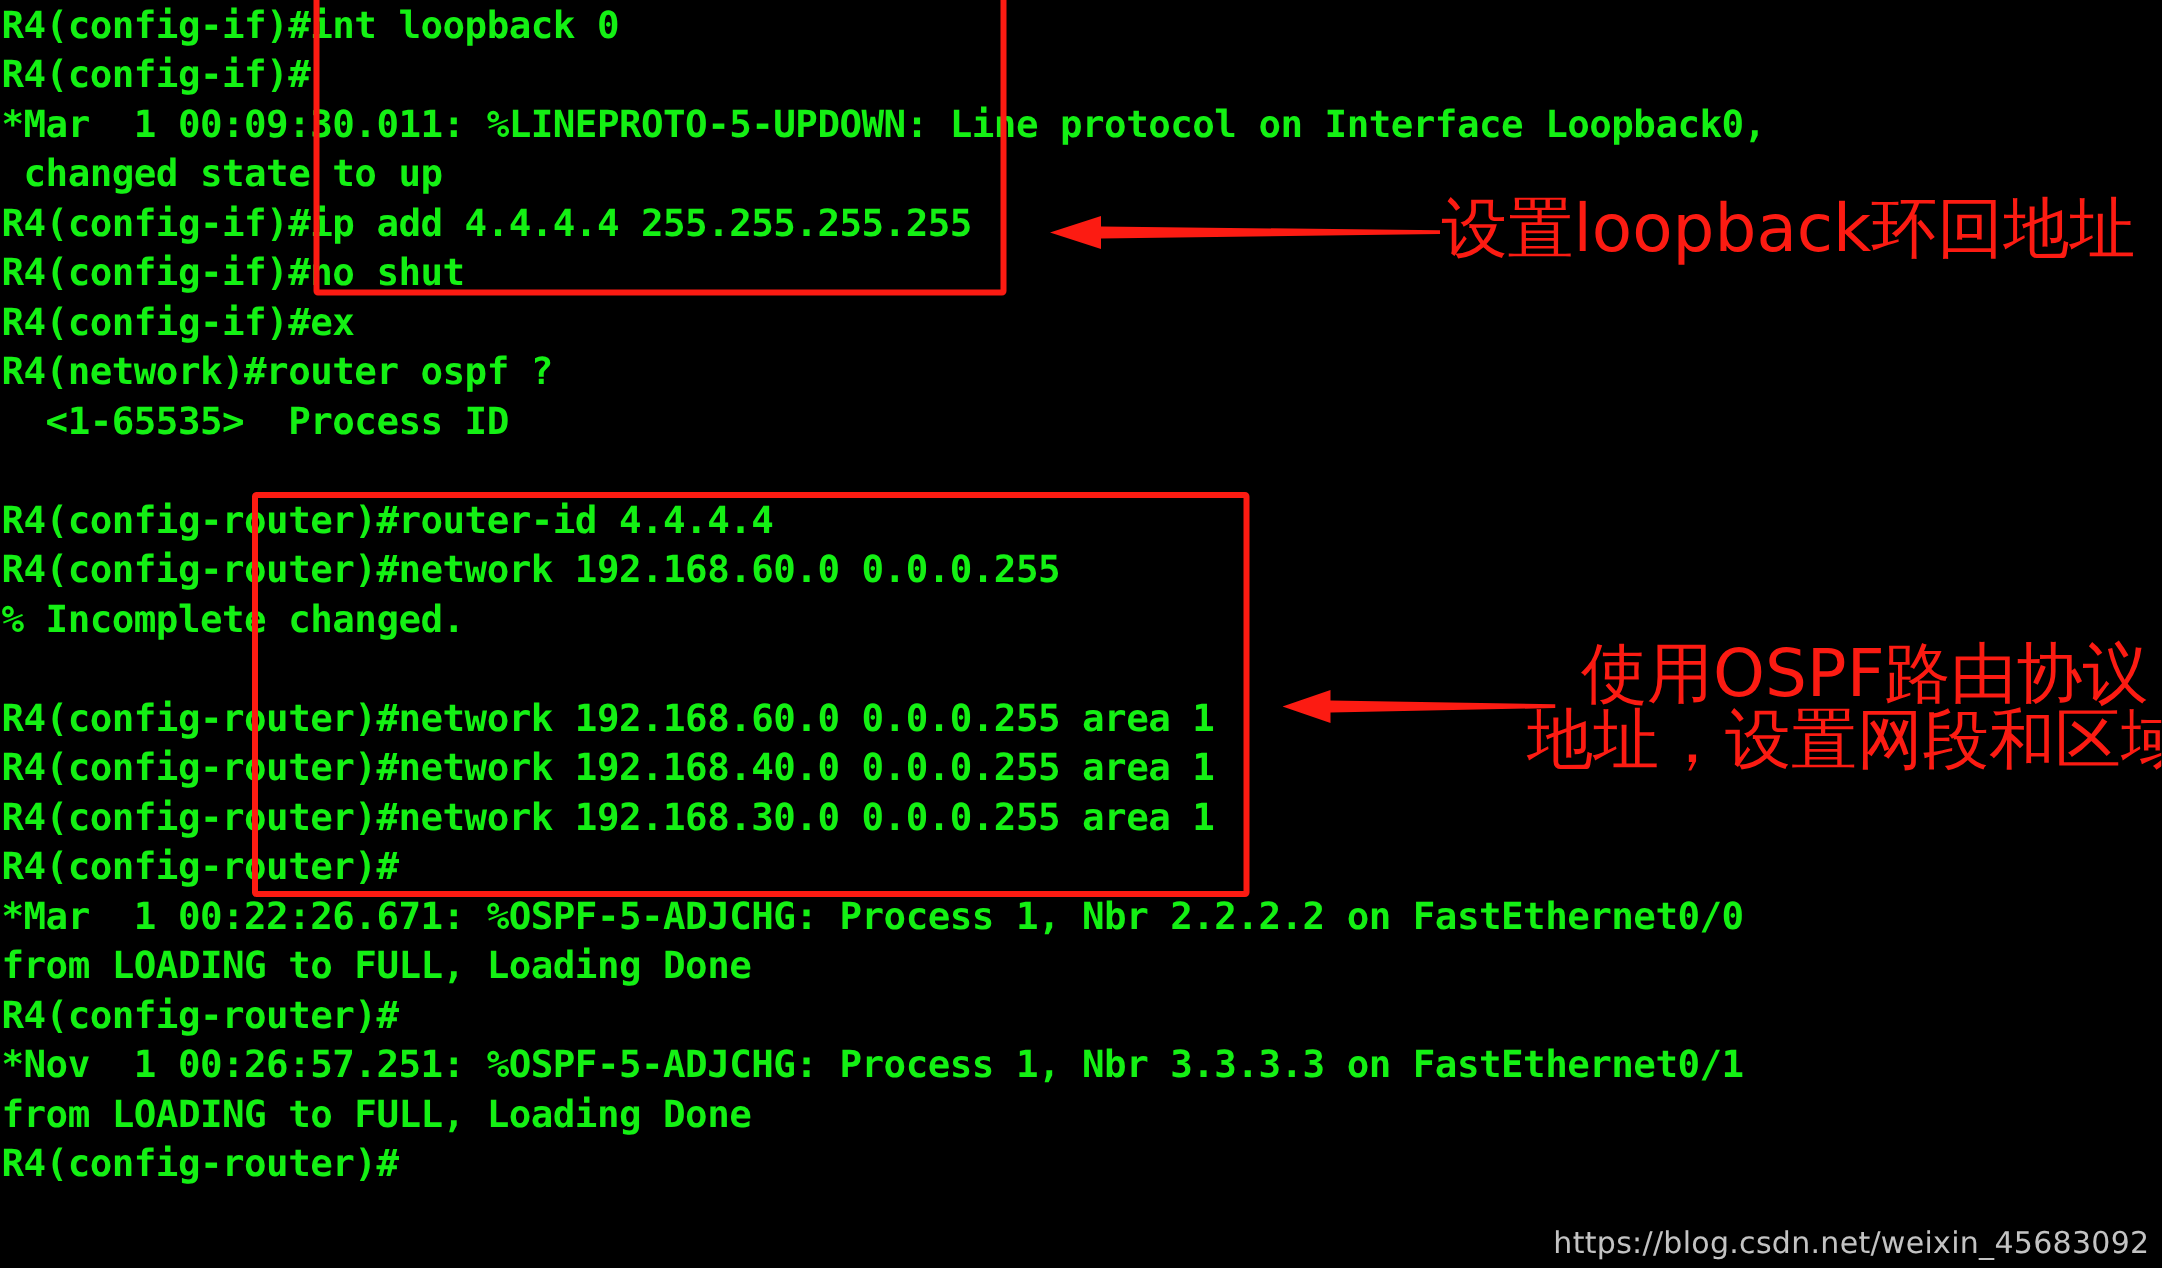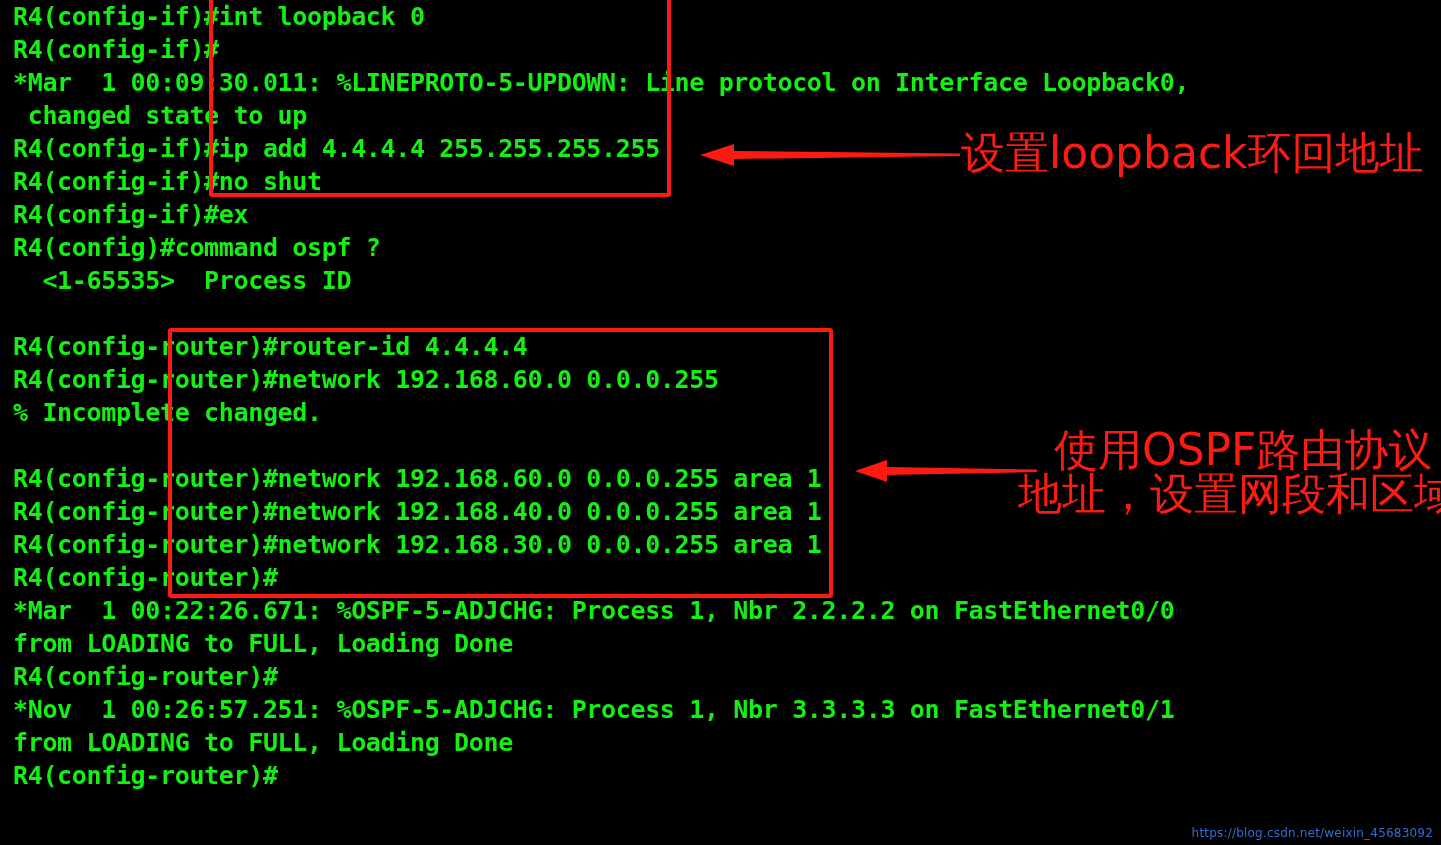--- a/index.html
+++ b/index.html
@@ -29,21 +29,21 @@
   }
   .tline {
     color: #14f014;
     font-family: "DejaVu Sans Mono", "Liberation Mono", monospace;
     font-size: 25px;
     line-height: 33px;
     height: 33px;
     letter-spacing: -0.35px;
     white-space: pre;
     margin: 0;
-    padding: 0 0 0 13px;
+    padding: 0 0 0 1px;
     font-weight: 700;
   }
   .tline.blank { color: transparent; }
 
   
   .redbox {
     position: absolute;
     border: 4px solid #fc1b12;
     border-radius: 3px;
     box-sizing: border-box;
@@ -68,42 +68,42 @@
     white-space: pre;
     z-index: 5;
     letter-spacing: 0px;
   }
 
   
   #watermark {
     position: absolute;
     right: 8px;
     bottom: 5px;
-    color: #3b82f6;
+    color: #e5e5e5;
     font-family: "DejaVu Sans", "Liberation Sans", sans-serif;
-    font-size: 12px;
+    font-size: 20px;
     letter-spacing: 0.2px;
     z-index: 6;
     opacity: 0.85;
   }
 </style>
 </head>
 <body>
 
 <div id="screen">
 
   <div id="terminal">
     <div class="tline">R4(config-if)#int loopback 0</div>
     <div class="tline">R4(config-if)#</div>
     <div class="tline">*Mar  1 00:09:30.011: %LINEPROTO-5-UPDOWN: Line protocol on Interface Loopback0,</div>
     <div class="tline"> changed state to up</div>
     <div class="tline">R4(config-if)#ip add 4.4.4.4 255.255.255.255</div>
     <div class="tline">R4(config-if)#no shut</div>
     <div class="tline">R4(config-if)#ex</div>
-    <div class="tline">R4(config)#command ospf ?</div>
+    <div class="tline">R4(network)#router ospf ?</div>
     <div class="tline">  &lt;1-65535&gt;  Process ID</div>
     <div class="tline blank"></div>
     <div class="tline">R4(config-router)#router-id 4.4.4.4</div>
     <div class="tline">R4(config-router)#network 192.168.60.0 0.0.0.255</div>
     <div class="tline">% Incomplete changed.</div>
     <div class="tline blank"></div>
     <div class="tline">R4(config-router)#network 192.168.60.0 0.0.0.255 area 1</div>
     <div class="tline">R4(config-router)#network 192.168.40.0 0.0.0.255 area 1</div>
     <div class="tline">R4(config-router)#network 192.168.30.0 0.0.0.255 area 1</div>
     <div class="tline">R4(config-router)#</div>

